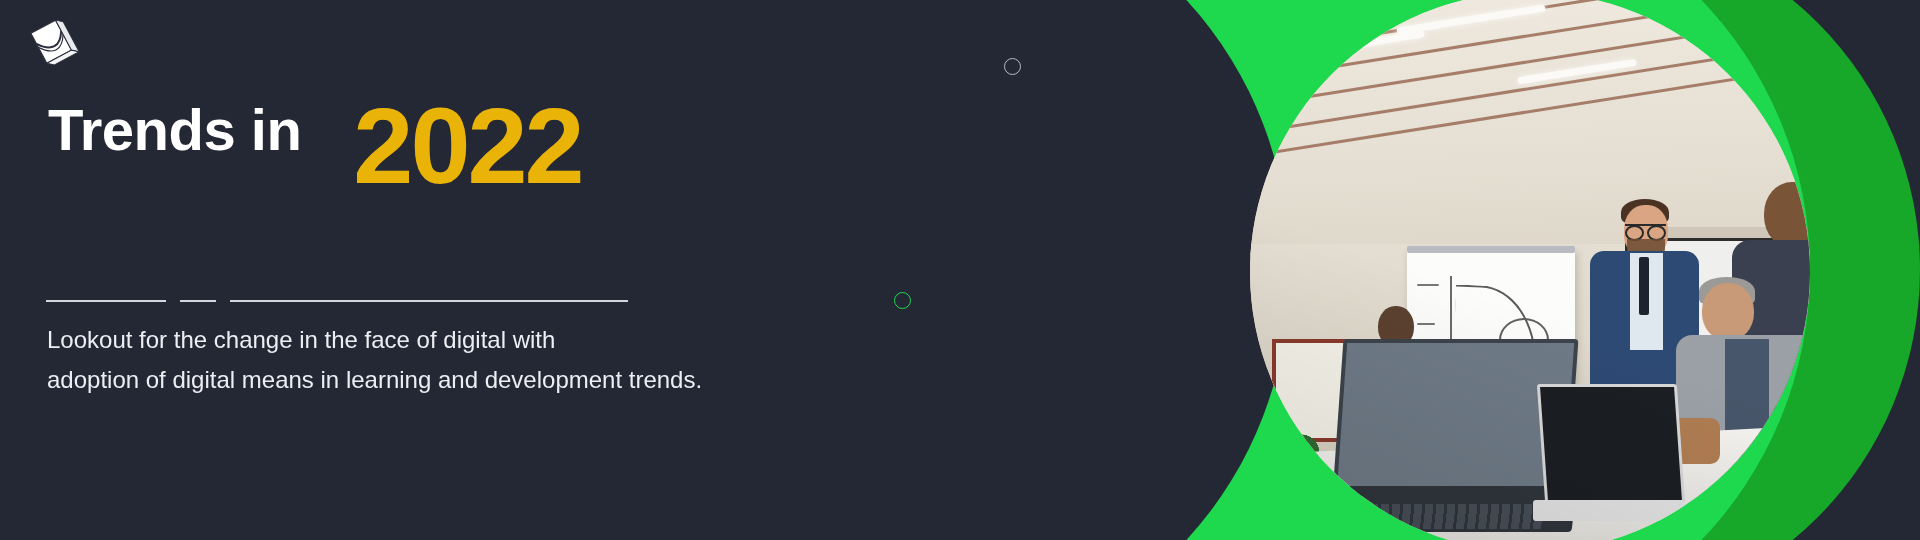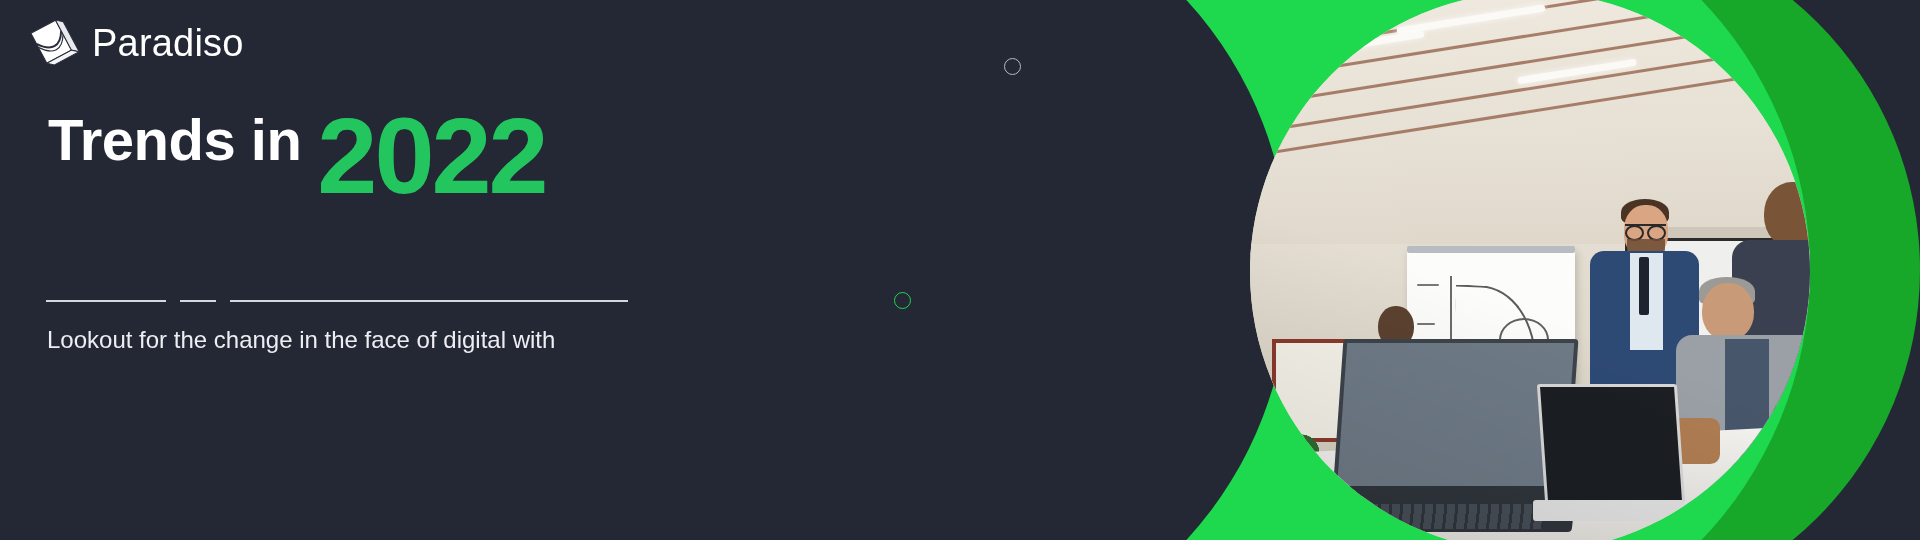--- a/index.html
+++ b/index.html
@@ -360,39 +360,40 @@
   .hl-line1 {
     color: #ffffff;
     font-size: 60px;
     font-weight: 700;
     line-height: 74px;
     letter-spacing: -.5px;
     white-space: nowrap;
   }
   .hl-line2 {
     display: flex;
-    align-items: center;
+    align-items: flex-start;
     gap: 16px;
     margin-top: -4px;
   }
   .hl-trends {
     color: #ffffff;
     font-size: 58px;
     font-weight: 700;
     line-height: 72px;
     letter-spacing: -.5px;
   }
   .hl-year {
-    color: #22c55e;
+    color: #eab308;
     font-size: 108px;
     font-weight: 800;
     line-height: 92px;
     letter-spacing: -3px;
     position: relative;
-    top: 16px;
+    top: 6px;
+    margin-left: 36px;
   }
 
   .divider {
     position: absolute;
     left: 46px; top: 300px;
     display: flex;
     align-items: center;
     gap: 14px;
   }
   .dv { height: 2px; background: #d5d7de; }
@@ -513,33 +514,36 @@
         <g transform="rotate(-28 27 27)">
           <path d="M12 8 L40 8 L40 42 L12 42 Z" fill="#ffffff"></path>
           <path d="M12 8 L40 8 L40 42 L12 42 Z" fill="none" stroke="#2b2e3c" stroke-width="1.2"></path>
           <path d="M12 20 C 22 34, 32 34, 40 20" fill="none" stroke="#2b2e3c" stroke-width="2"></path>
           <path d="M12 24 C 22 38, 32 38, 40 24" fill="none" stroke="#2b2e3c" stroke-width="1.2"></path>
           <path d="M40 8 L46 13 L46 47 L40 42 Z" fill="#e9eaee" stroke="#2b2e3c" stroke-width="1"></path>
           <path d="M12 42 L40 42 L46 47 L18 47 Z" fill="#f4f5f7" stroke="#2b2e3c" stroke-width="1"></path>
         </g>
       </svg>
     </span>
-    <span class="logo-text">Paradiso</span>
   </div>
 
   <div class="headline">
     <div class="hl-line2">
       <span class="hl-trends">Trends in</span>
       <span class="hl-year">2022</span>
     </div>
   </div>
 
   <div class="divider">
     <span class="dv dv-1"></span>
     <span class="dv dv-2"></span>
     <span class="dv dv-3"></span>
   </div>
 
   <div class="subtitle">
     <div>Lookout for the change in the face of digital with</div>
+    <div>
+      <span>adoption of digital means</span>
+      <span class="sub-line2-strong">in learning and development trends.</span>
+    </div>
   </div>
 
 </div>
 
 </body></html>

